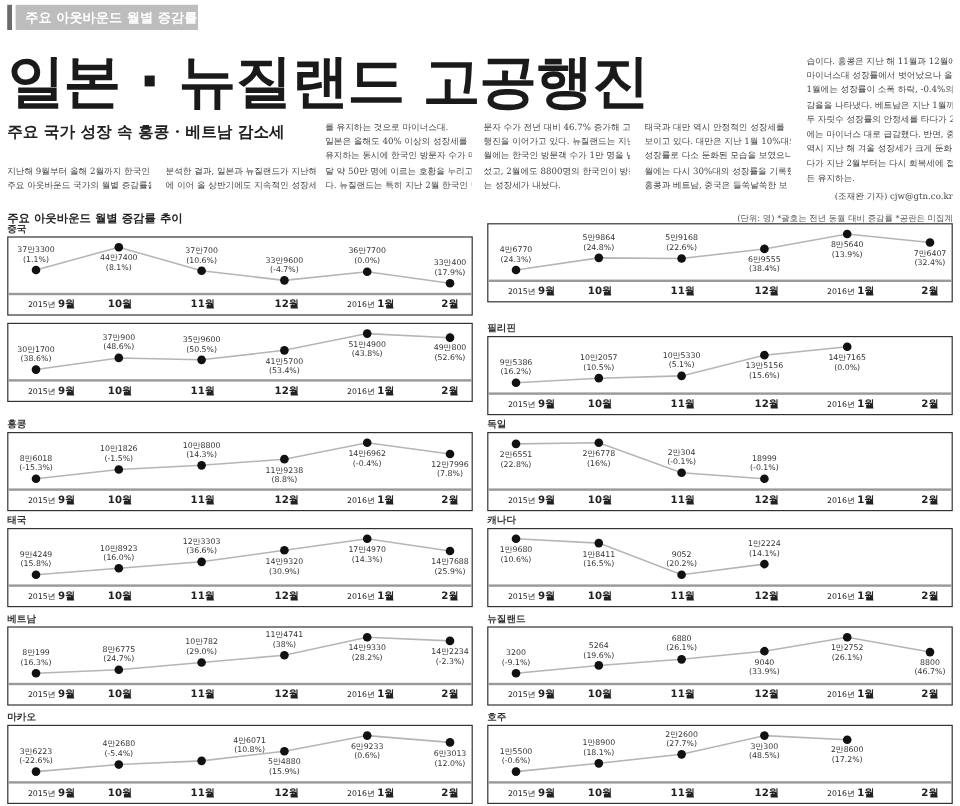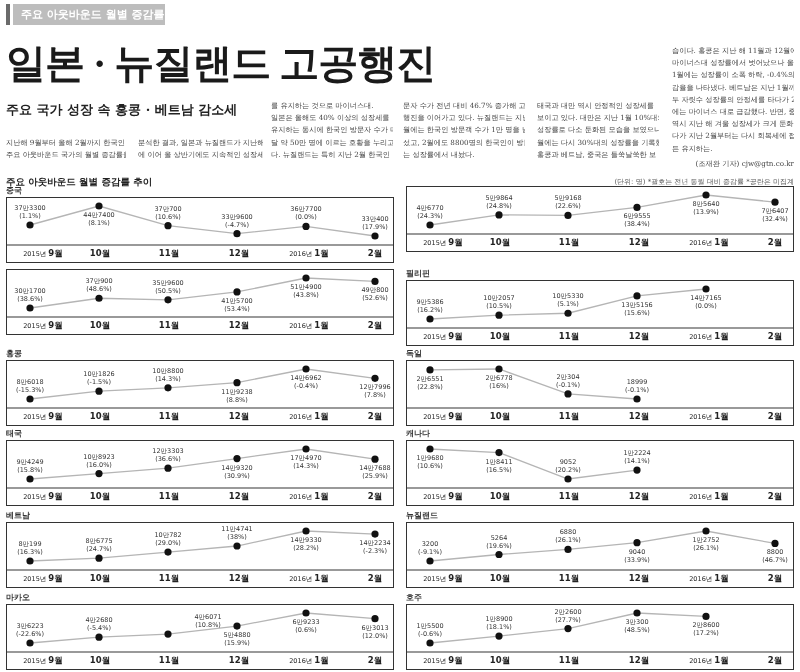--- a/index.html
+++ b/index.html
@@ -2,22 +2,22 @@
 <html><head>
 <meta charset="utf-8">
 <style>
   * { box-sizing: border-box; margin: 0; padding: 0; }
   body { width: 800px; height: 672px; background: #ffffff; position: relative; overflow: hidden;
          font-family: "DejaVu Sans", sans-serif; color: #222; }
   .tag { position: absolute; left: 6px; top: 4px; height: 21px; display: flex; }
   .tag .stripe { width: 4px; background: #6b6b6b; }
   .tag .label { margin-left: 3px; background: #bdbdbd; color: #fff; font-size: 11px; font-weight: bold;
                 padding: 3px 10px 0 8px; width: 152px; white-space: nowrap; }
-  .headline { position: absolute; left: 6px; top: 36px; font-size: 40px; font-weight: bold; letter-spacing: -1px;
-              color: #1a1a1a; white-space: nowrap; font-family: Liberation Serif, serif; }
+  .headline { position: absolute; left: 6px; top: 36px; font-size: 48px; font-weight: bold; letter-spacing: -1px;
+              color: #1a1a1a; white-space: nowrap; }
   .subhead { position: absolute; left: 6px; top: 101px; font-family: "DejaVu Serif", serif; font-size: 13px; color: #222; white-space: nowrap; }
   .col { position: absolute; font-family: "DejaVu Serif", serif; font-size: 7.2px; line-height: 12.2px; color: #444;
          text-align: justify; }
   .col p { white-space: nowrap; overflow: hidden; }
   .byline { text-align: right; }
 
   .section-title { position: absolute; left: 6px; top: 176px; font-size: 9.5px; font-weight: bold; color: #222; white-space: nowrap; }
   .unit-note { position: absolute; right: 6px; top: 177px; font-size: 7px; color: #555; white-space: nowrap; }
 
   .chart { position: absolute; width: 388px; }
@@ -56,21 +56,21 @@
   <p>  일본은 올해도 40% 이상의 성장세를</p>
   <p>유지하는 동시에 한국인 방문자 수가 매</p>
   <p>달 약 50만 명에 이르는 호황을 누리고 있</p>
   <p>다. 뉴질랜드는 특히 지난 2월 한국인 방</p>
 </div>
 <div class="col" style="left:403px; top:100px; width:122px;">
   <p>문자 수가 전년 대비 46.7% 증가해 고공</p>
   <p>행진을 이어가고 있다. 뉴질랜드는 지난 1</p>
   <p>월에는 한국인 방문객 수가 1만 명을 넘어</p>
   <p>섰고, 2월에도 8800명의 한국인이 방문하</p>
-  <p>는 성장률에서 내놨다.</p>
+  <p>는 성장세가 내놨다.</p>
 </div>
 <div class="col" style="left:537px; top:100px; width:122px;">
   <p>  태국과 대만 역시 안정적인 성장세를</p>
   <p>보이고 있다. 대만은 지난 1월 10%대의</p>
   <p>성장률로 다소 둔화된 모습을 보였으나 2</p>
   <p>월에는 다시 30%대의 성장률을 기록했다.</p>
   <p>  홍콩과 베트남, 중국은 들쑥날쑥한 보</p>
 </div>
 <div class="col" style="left:672px; top:45px; width:122px;">
   <p>습이다. 홍콩은 지난 해 11월과 12월에는</p>

